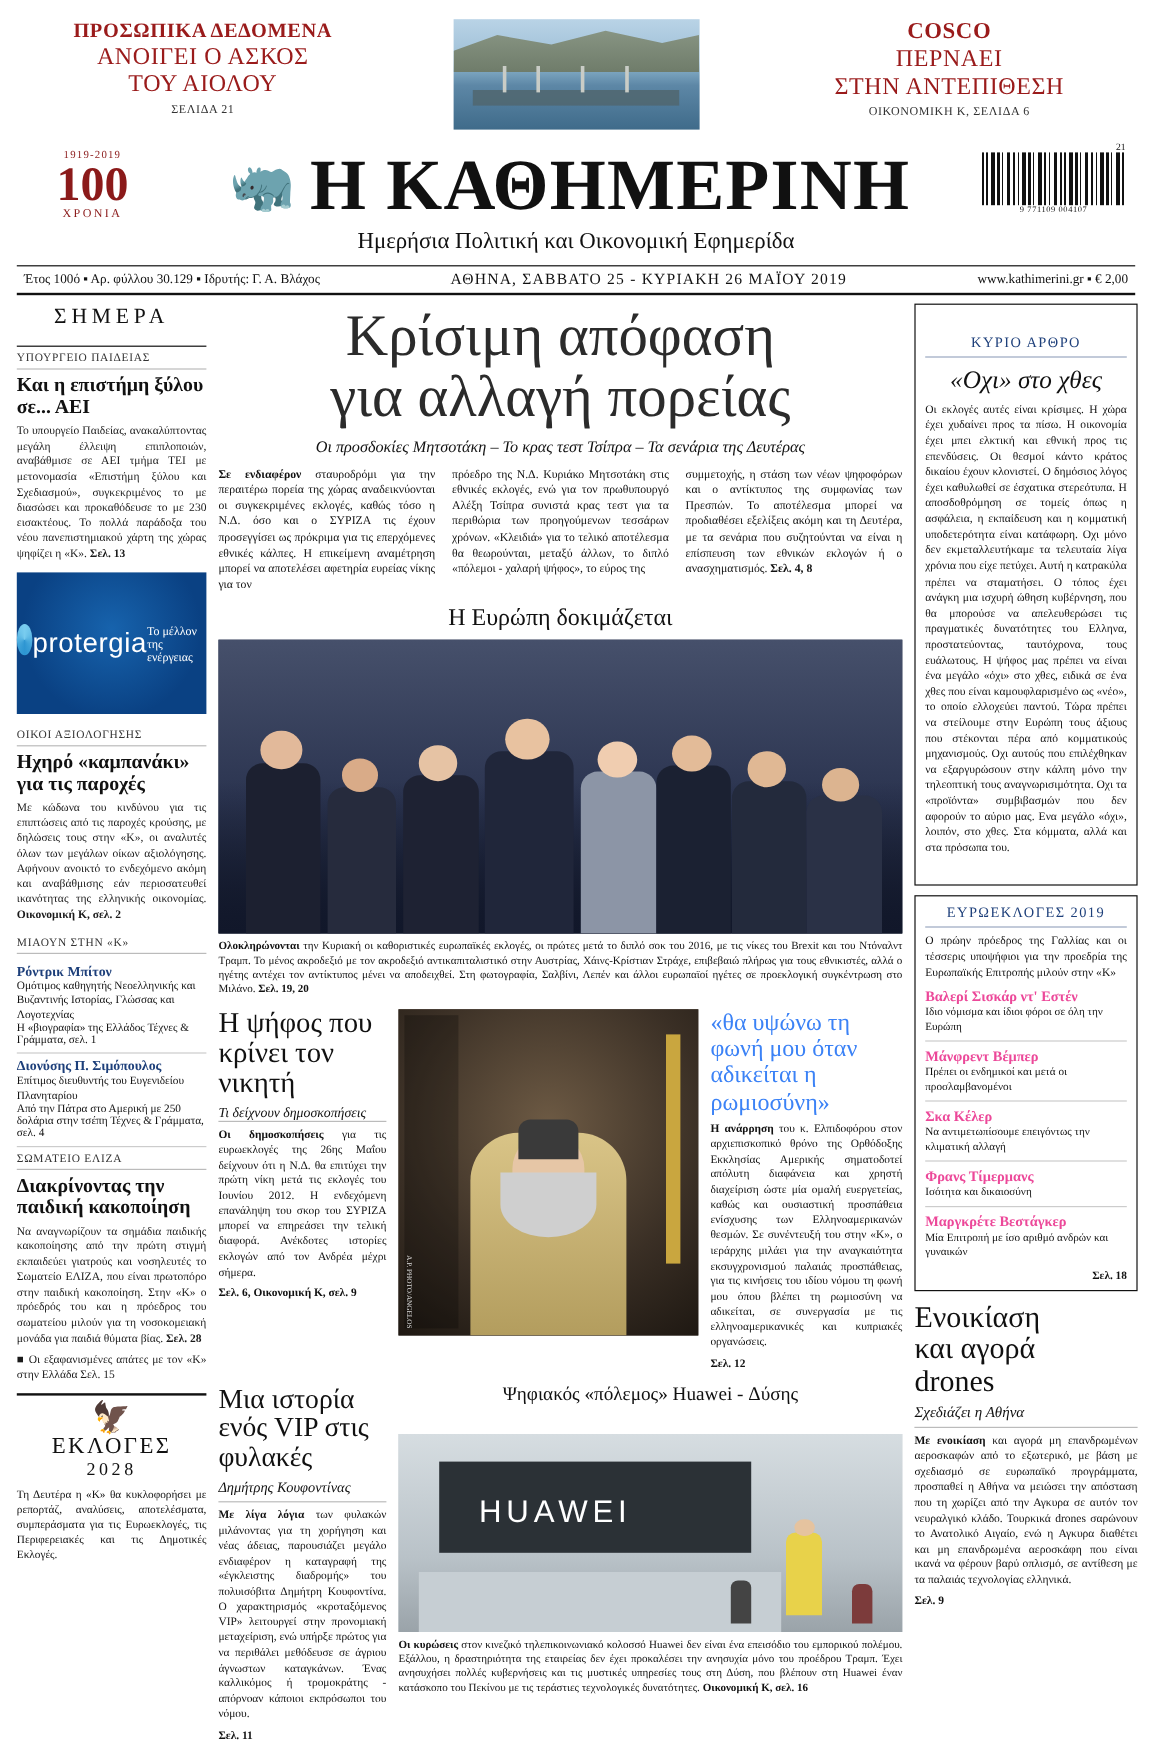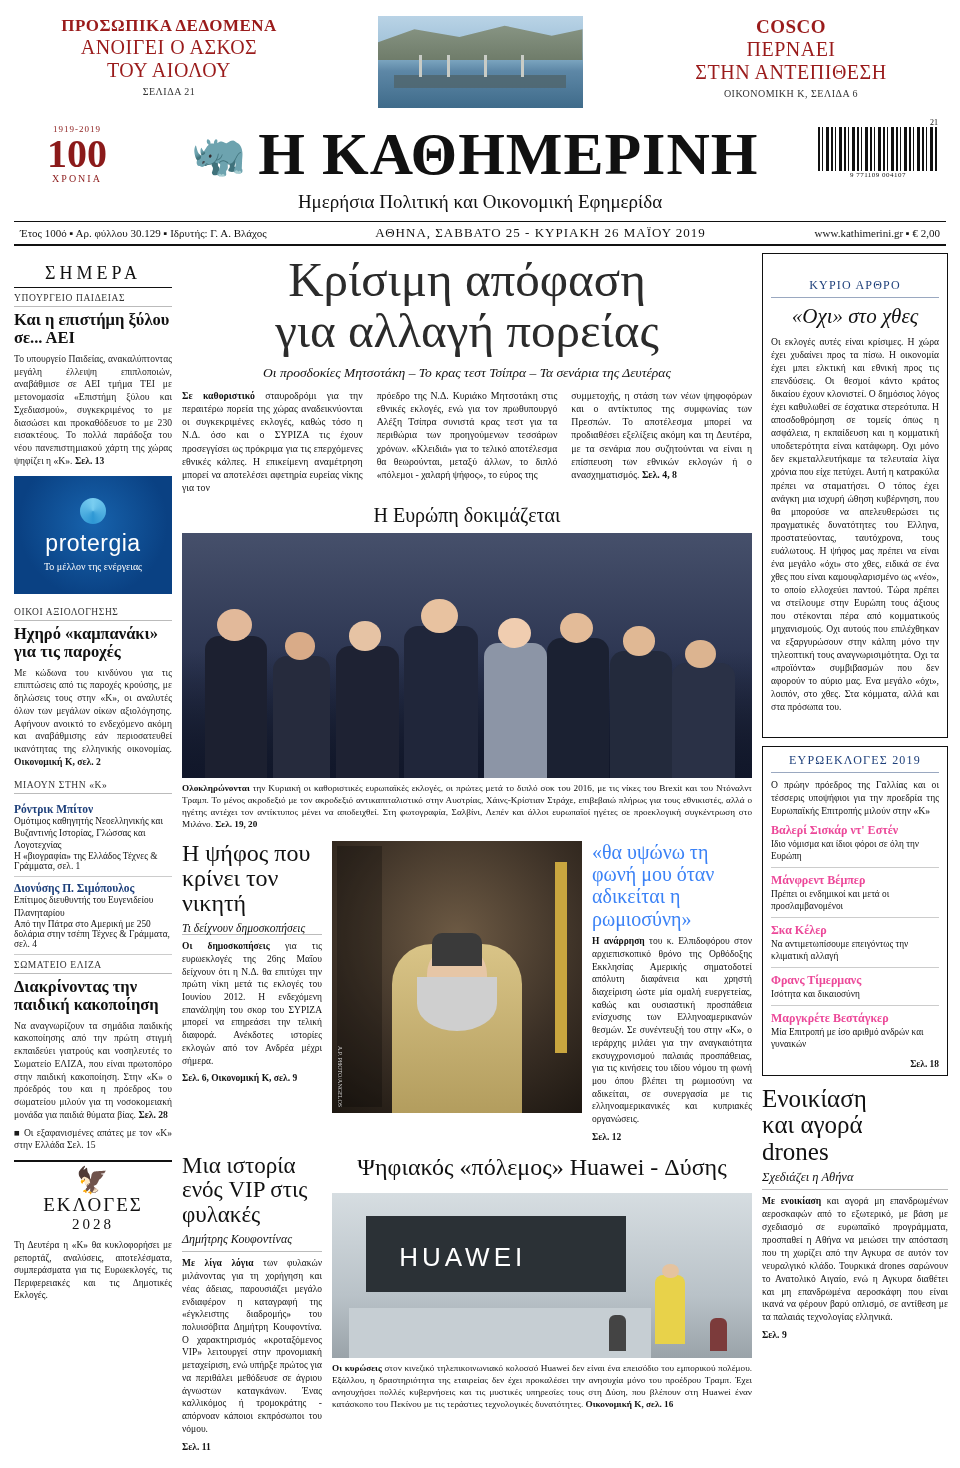--- a/index.html
+++ b/index.html
@@ -55,28 +55,28 @@
   .infoline .center { font-size: 13px; letter-spacing: 1px; }
 
   
   .grid { display: flex; gap: 10px; margin-top: 7px; height: 1175px; }
   .colL { width: 158px; flex: none; }
   .colC { width: 570px; flex: none; }
   .colR { width: 186px; flex: none; }
 
   
   .simera { text-align:center; font-size: 18px; letter-spacing: 4px; border-bottom:1px solid #111;
-            padding-bottom: 3px; margin-top: 10px; }
+            padding-bottom: 14px; }
   .kicker { font-size: 9.5px; letter-spacing: .6px; color: #333; border-bottom: 1px solid #bbb;
             padding: 5px 0 3px; margin-bottom: 4px; }
   .lhead { font-size: 16.5px; line-height: 1.12; font-weight: bold; margin: 0 0 5px; }
   .lbody { font-size: 9.6px; line-height: 1.33; text-align: justify; color: #1a1a1a; }
   .ref { font-weight: bold; }
   .protergia { margin: 8px 0; background: #0b4b8f; color: #fff; height: 118px;
-               display:flex; flex-direction:column; align-items:center; justify-content:center;
+               display:flex; flex-direction:row; align-items:center; justify-content:center;
                background: radial-gradient(circle at 50% 40%, #1763ad 0%, #0a4183 70%); }
   .protergia .mark { width: 26px; height: 26px; border-radius: 50%;
       background: conic-gradient(from 0deg, #7fd4f5, #2f9ad6, #7fd4f5); margin-bottom: 6px; opacity:.95;}
   .protergia .pname { font-size: 23px; font-family:"Liberation Sans", sans-serif; letter-spacing: .5px;}
   .protergia .ptag { font-size: 10px; margin-top: 4px; }
   .miaoun { margin-top: 6px; }
   .bioitem { border-bottom: 1px solid #ccc; padding: 5px 0; }
   .bioitem .nm { font-size: 11.5px; font-weight: bold; color: #1d3f7a; }
   .bioitem .ds { font-size: 9.4px; line-height: 1.3; }
   .bioitem .pg { font-size: 9.4px; }
@@ -107,21 +107,21 @@
   .r2body { font-size: 9.5px; line-height: 1.34; text-align: justify; margin-top: 5px; }
   .photo-priest { width: 250px; height: 272px; position: relative; overflow:hidden;
      background: linear-gradient(#3c3128, #241c16); }
   .quote { font-size: 20px; line-height: 1.12; color: #3b82f6; }
 
   .row3 { display:flex; gap: 10px; margin-top: 10px; }
   .r3a { width: 140px; }
   .r3b { width: 420px; }
   .r3head { font-size: 23px; line-height: 1.07; }
   .r3sub { font-size: 12px; font-style: italic; margin-top: 5px; border-bottom: 1px solid #bbb; padding-bottom: 4px;}
-  .huaweihead { font-size: 24px; text-align: center; margin-bottom: 12px; }
+  .huaweihead { font-size: 16px; text-align: center; margin-bottom: 23px; }
   .photo-huawei { width: 100%; height: 165px; position: relative; overflow: hidden;
       background: linear-gradient(#cfd6da, #aeb7bd); }
 
   
   .rbox { border: 1px solid #111; padding: 24px 8px; }
   .rhead { text-align: center; font-size: 12px; letter-spacing: 1.2px; color: #1d3f7a;
            border-bottom: 1px solid #9aa8c0; padding-bottom: 4px; }
   .rtitle { text-align:center; font-size: 21px; font-style: italic; margin: 6px 0 6px; }
   .rbody { font-size: 9.6px; line-height: 1.36; text-align: justify; }
   .rbox2 { border: 1px solid #111; padding: 6px 8px; margin-top: 8px; }
@@ -240,21 +240,21 @@
         <p>Τη Δευτέρα η «Κ» θα κυκλοφορήσει με ρεπορτάζ, αναλύσεις, αποτελέσματα, συμπεράσματα για τις Ευρωεκλογές, τις Περιφερειακές και τις Δημοτικές Εκλογές.</p>
       </div>
     </div>
 
     <div class="colC">
       <h1 class="mainhead">Κρίσιμη απόφαση</h1>
       <h1 class="mainhead">για αλλαγή πορείας</h1>
       <div class="mainsub">Οι προσδοκίες Μητσοτάκη – Το κρας τεστ Τσίπρα – Τα σενάρια της Δευτέρας</div>
 
       <div class="lead2">
-        <div id="lead1"><b>Σε καθοριστικό</b> σταυροδρόμι για την περαιτέρω πορεία της χώρας αναδεικνύονται οι συγκεκριμένες εκλογές, καθώς τόσο η Ν.Δ. όσο και ο ΣΥΡΙΖΑ τις έχουν προσεγγίσει ως πρόκριμα για τις επερχόμενες εθνικές κάλπες. Η επικείμενη αναμέτρηση μπορεί να αποτελέσει αφετηρία ευρείας νίκης για τον</div>
+        <div id="lead1"><b>Σε ενδιαφέρον</b> σταυροδρόμι για την περαιτέρω πορεία της χώρας αναδεικνύονται οι συγκεκριμένες εκλογές, καθώς τόσο η Ν.Δ. όσο και ο ΣΥΡΙΖΑ τις έχουν προσεγγίσει ως πρόκριμα για τις επερχόμενες εθνικές κάλπες. Η επικείμενη αναμέτρηση μπορεί να αποτελέσει αφετηρία ευρείας νίκης για τον</div>
         <div id="lead2">πρόεδρο της Ν.Δ. Κυριάκο Μητσοτάκη στις εθνικές εκλογές, ενώ για τον πρωθυπουργό Αλέξη Τσίπρα συνιστά κρας τεστ για τα περιθώρια των προηγούμενων τεσσάρων χρόνων. «Κλειδιά» για το τελικό αποτέλεσμα θα θεωρούνται, μεταξύ άλλων, το διπλό «πόλεμοι - χαλαρή ψήφος», το εύρος της</div>
         <div id="lead3">συμμετοχής, η στάση των νέων ψηφοφόρων και ο αντίκτυπος της συμφωνίας των Πρεσπών. Το αποτέλεσμα μπορεί να προδιαθέσει εξελίξεις ακόμη και τη Δευτέρα, με τα σενάρια που συζητούνται να είναι η επίσπευση των εθνικών εκλογών ή ο ανασχηματισμός. <b>Σελ. 4, 8</b></div>
       </div>
 
       <div class="ctr-sub">Η Ευρώπη δοκιμάζεται</div>
 
       <div class="photo-main">
         <div style="position:absolute;inset:0;background:linear-gradient(180deg,#46506b 0%,#2b3450 55%,#171d2e 100%)"></div>
         <div style="position:absolute;left:0;right:0;bottom:0;height:52%;background:linear-gradient(180deg,rgba(20,26,42,0) 0%,#11172a 100%)"></div>
         <div class="ph-person" style="left:4%;width:11%;height:58%;background:#1c2030"></div>

